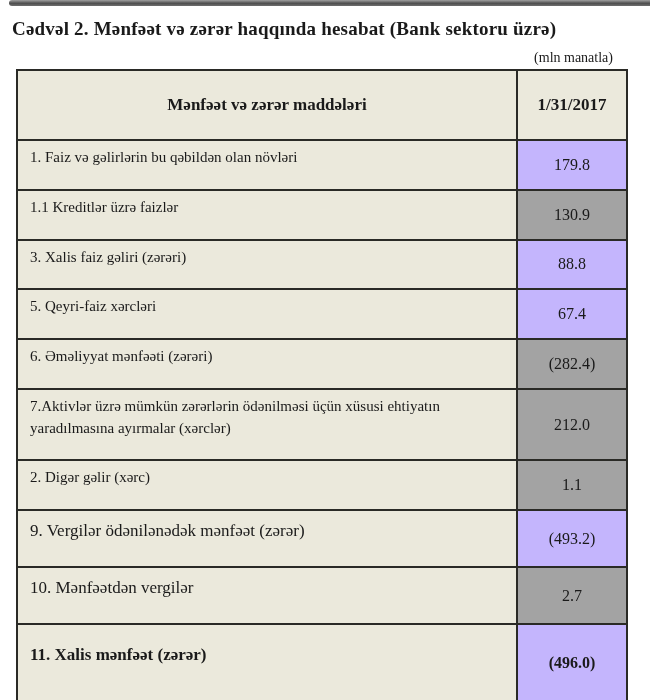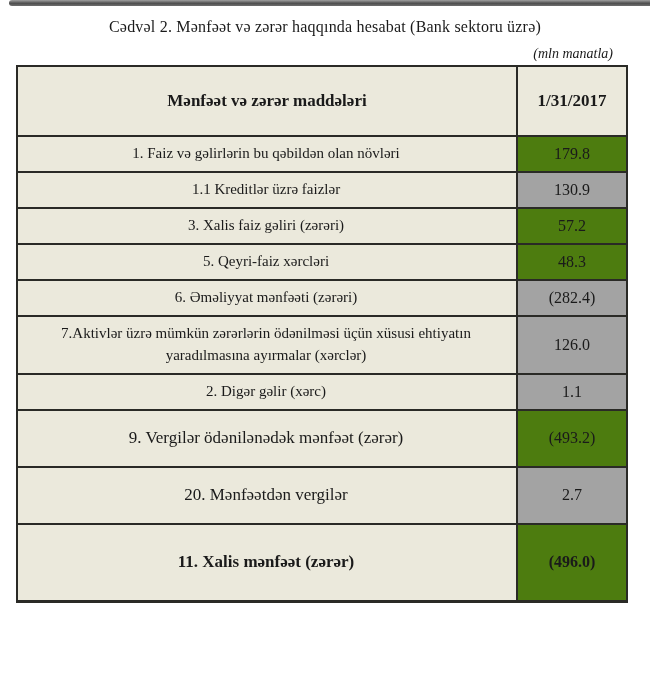--- a/index.html
+++ b/index.html
@@ -17,32 +17,30 @@
     position: absolute;
     top: 0;
     left: 9px;
     right: 0;
     height: 6px;
     background: linear-gradient(to bottom, #a0a0a0, #4e4e4e 55%, #6e6e6e);
     border-radius: 3px 0 0 3px;
   }
   .page-title {
     margin: 18px 12px 10px 12px;
-    text-align: center;
-    font-size: 16px;
-    font-weight: normal;
+    font-size: 19px;
+    font-weight: bold;
     letter-spacing: 0.2px;
   }
   .unit-note {
     width: 627px;
     box-sizing: border-box;
     padding-right: 14px;
     margin-bottom: 3px;
     text-align: right;
-    font-style: italic;
     font-size: 14px;
   }
   table.report-table {
     border-collapse: collapse;
     table-layout: fixed;
     margin-left: 16px;
     width: 610px;
     border: 2px solid #2a2a26;
     border-bottom-width: 3px;
   }
@@ -57,25 +55,25 @@
     font-size: 17px;
     font-weight: bold;
     text-align: center;
     padding: 2px 12px;
   }
   tbody tr { height: 36px; }
   td.label-cell {
     background: #ebe9dc;
     font-size: 15px;
     line-height: 1.45;
-    padding: 6px 14px 6px 12px;
-    text-align: center;
+    padding: 6px 14px 20px 12px;
+    text-align: left;
   }
   td.value-cell {
-    background: #4d7c0f;
+    background: #c4b5fd;
     font-size: 16px;
     text-align: center;
     padding: 2px 4px;
   }
   td.value-cell.white { background: #a3a3a3; }
   tr.large { height: 57px; }
   tr.large td.label-cell { font-size: 17px; }
   tr.large td.value-cell { font-size: 16px; margin-top: 12px; }
   tr.bold td { font-weight: bold; }
   tr.tall { height: 78px; }
@@ -104,44 +102,44 @@
       <tr>
         <td class="label-cell">1. Faiz və gəlirlərin bu qəbildən olan növləri</td>
         <td class="value-cell">179.8</td>
       </tr>
       <tr>
         <td class="label-cell">1.1 Kreditlər üzrə faizlər</td>
         <td class="value-cell white">130.9</td>
       </tr>
       <tr>
         <td class="label-cell">3. Xalis faiz gəliri (zərəri)</td>
-        <td class="value-cell">57.2</td>
+        <td class="value-cell">88.8</td>
       </tr>
       <tr>
         <td class="label-cell">5. Qeyri-faiz xərcləri</td>
-        <td class="value-cell">48.3</td>
+        <td class="value-cell">67.4</td>
       </tr>
       <tr>
         <td class="label-cell">6. Əməliyyat mənfəəti (zərəri)</td>
         <td class="value-cell white">(282.4)</td>
       </tr>
       <tr>
         <td class="label-cell">7.Aktivlər üzrə mümkün zərərlərin ödənilməsi üçün xüsusi ehtiyatın yaradılmasına ayırmalar (xərclər)</td>
-        <td class="value-cell white">126.0</td>
+        <td class="value-cell white">212.0</td>
       </tr>
       <tr>
         <td class="label-cell">2. Digər gəlir (xərc)</td>
         <td class="value-cell white">1.1</td>
       </tr>
       <tr class="large">
         <td class="label-cell">9. Vergilər ödənilənədək mənfəət (zərər)</td>
         <td class="value-cell">(493.2)</td>
       </tr>
       <tr class="large">
-        <td class="label-cell">20. Mənfəətdən vergilər</td>
+        <td class="label-cell">10. Mənfəətdən vergilər</td>
         <td class="value-cell white">2.7</td>
       </tr>
       <tr class="large bold tall">
         <td class="label-cell">11. Xalis mənfəət (zərər)</td>
         <td class="value-cell">(496.0)</td>
       </tr>
     </tbody>
 </table>
 
 </body></html>

